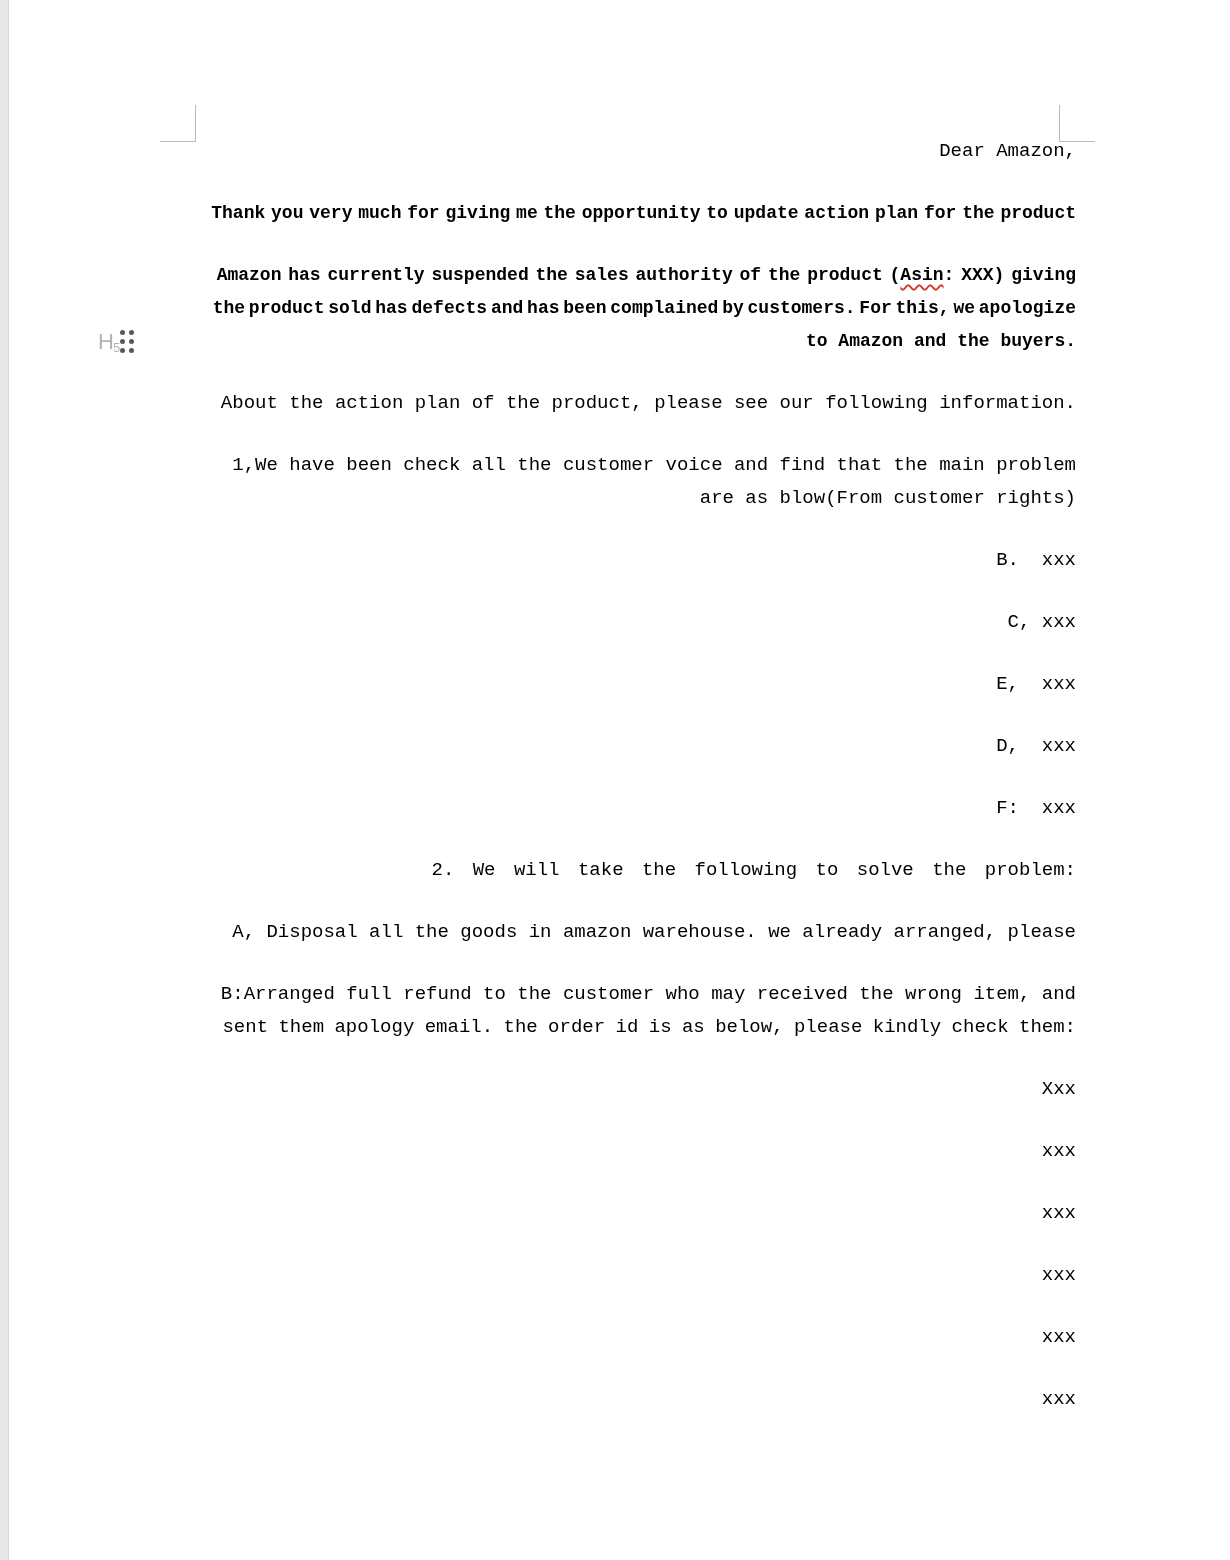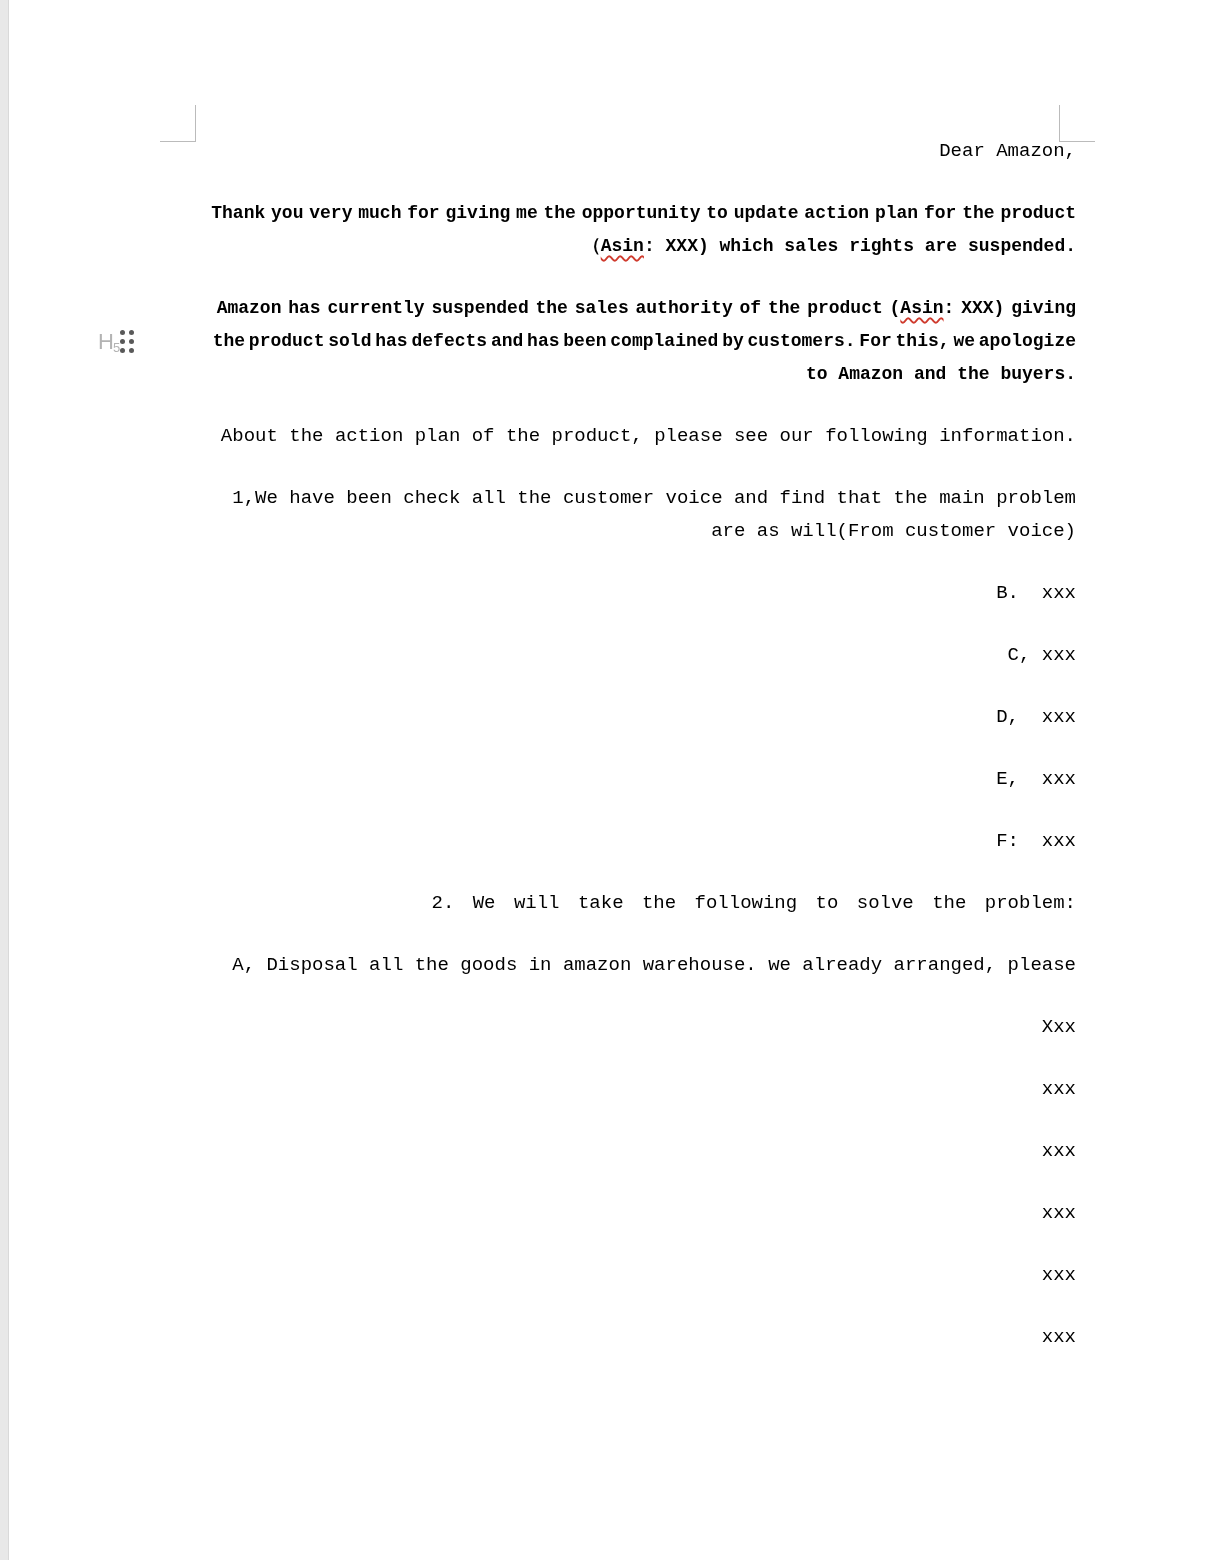--- a/index.html
+++ b/index.html
@@ -73,54 +73,57 @@
       <i></i>
   </span>
 </div>
 
 <div id="doc">
     <div class="para regular">
       <div class="line"><span>Dear Amazon,</span></div>
     </div>
     <div class="para bold">
       <div class="line" style="word-spacing: -5px;"><span>Thank you very much for giving me the opportunity to update action plan for the product</span></div>
-      <div class="line"><span> （</span><span class="misspell">Asin</span><span>: XXX) which sales rights are suspended.</span></div>
     </div>
     <div class="para bold">
       <div class="line" style="word-spacing: -4px;"><span>Amazon has currently suspended the sales authority of the product (</span><span class="misspell">Asin</span><span>: XXX) giving</span></div>
       <div class="line" style="word-spacing: -7px;"><span>the product sold has defects and has been complained by customers. For this, we apologize</span></div>
       <div class="line"><span>to Amazon and the buyers.</span></div>
     </div>
     <div class="para regular">
       <div class="line"><span>About the action plan of the product, please see our following information.</span></div>
     </div>
     <div class="para regular">
       <div class="line"><span>1,We have been check all the customer voice and find that the main problem</span></div>
-      <div class="line"><span>are as will(From customer voice)</span></div>
+      <div class="line"><span>are as blow(From customer rights)</span></div>
     </div>
     <div class="para regular">
       <div class="line"><span>B.  xxx</span></div>
     </div>
     <div class="para regular">
       <div class="line"><span>C, xxx</span></div>
     </div>
     <div class="para regular">
-      <div class="line"><span>D,  xxx</span></div>
+      <div class="line"><span>E,  xxx</span></div>
     </div>
     <div class="para regular">
-      <div class="line"><span>E,  xxx</span></div>
+      <div class="line"><span>D,  xxx</span></div>
     </div>
     <div class="para regular">
       <div class="line"><span>F:  xxx</span></div>
     </div>
     <div class="para regular">
       <div class="line" style="word-spacing: 7px;"><span>2. We will take the following to solve the problem:</span></div>
     </div>
     <div class="para regular">
       <div class="line"><span>A, Disposal all the goods in amazon warehouse. we already arranged, please</span></div>
+    </div>
+    <div class="para regular">
+      <div class="line"><span>B:Arranged full refund to the customer who may received the wrong item, and</span></div>
+      <div class="line" style="word-spacing: -1px;"><span>sent them apology email. the order id is as below, please kindly check them:</span></div>
     </div>
     <div class="para regular">
       <div class="line"><span>Xxx</span></div>
     </div>
     <div class="para regular">
       <div class="line"><span>xxx</span></div>
     </div>
     <div class="para regular">
       <div class="line"><span>xxx</span></div>
     </div>

